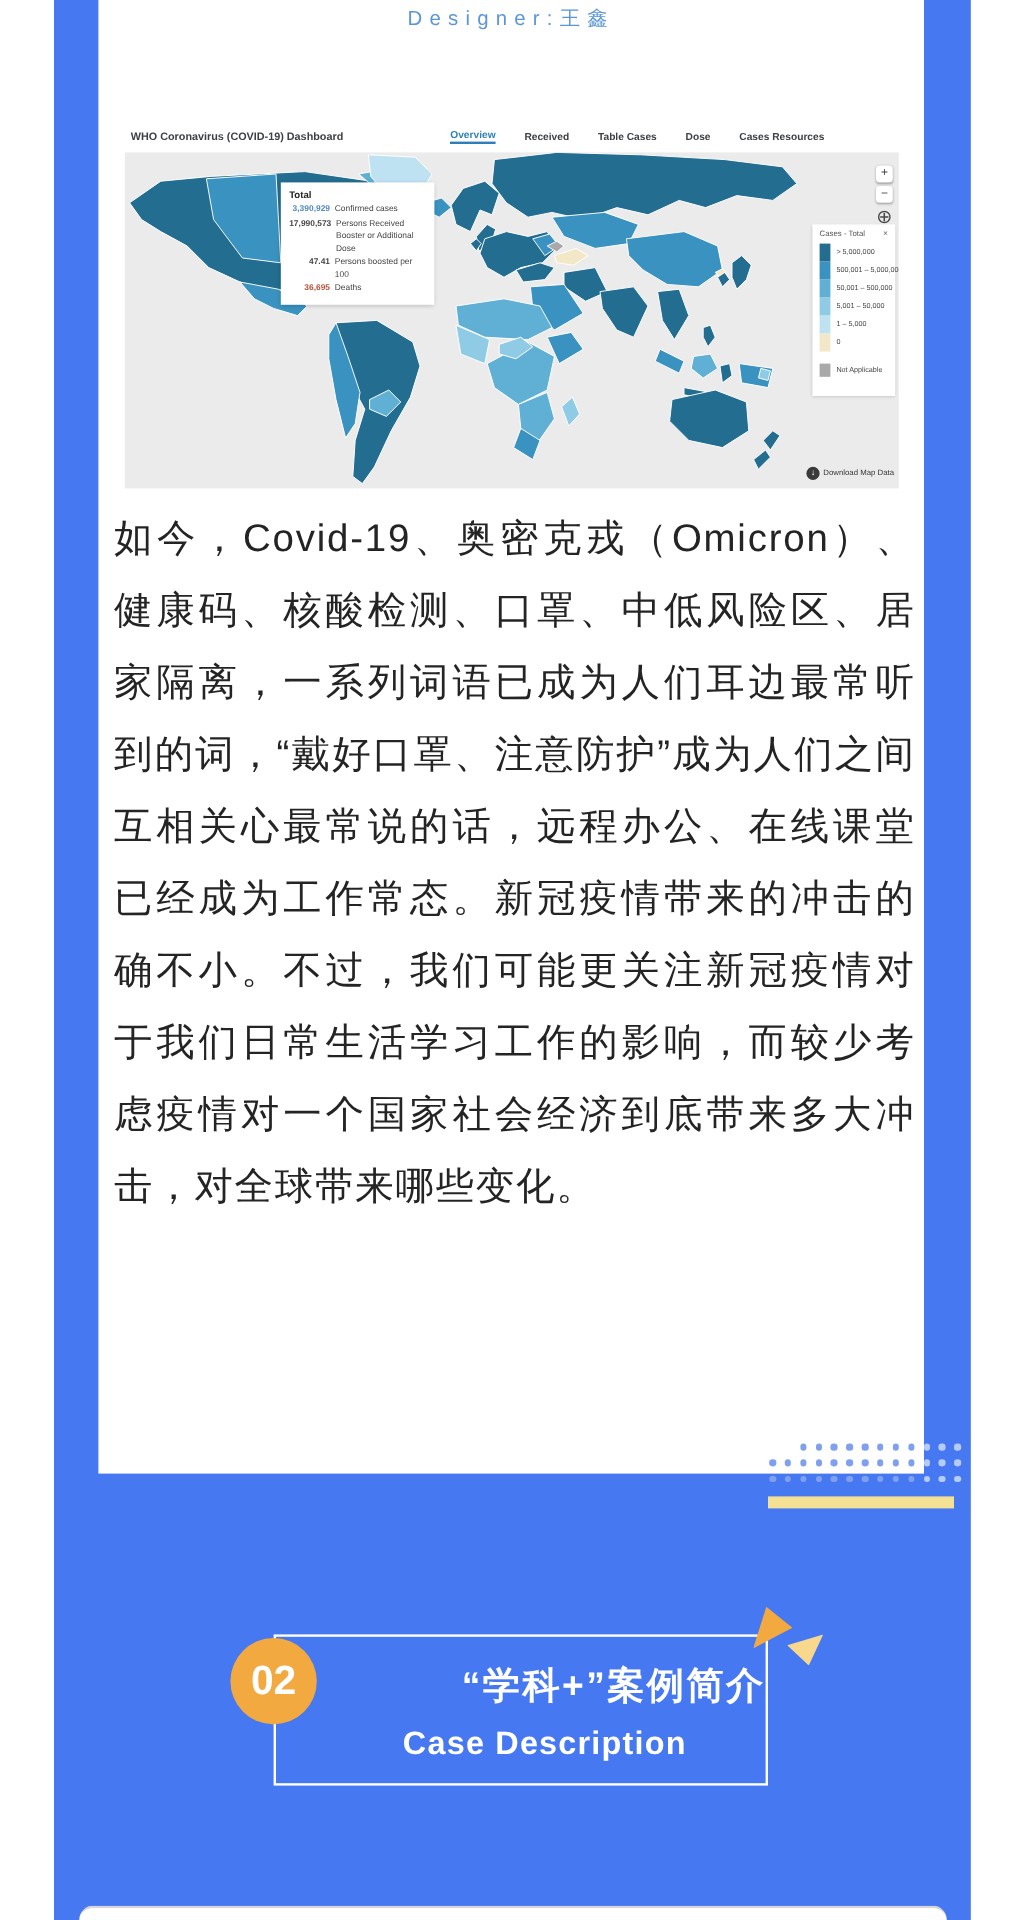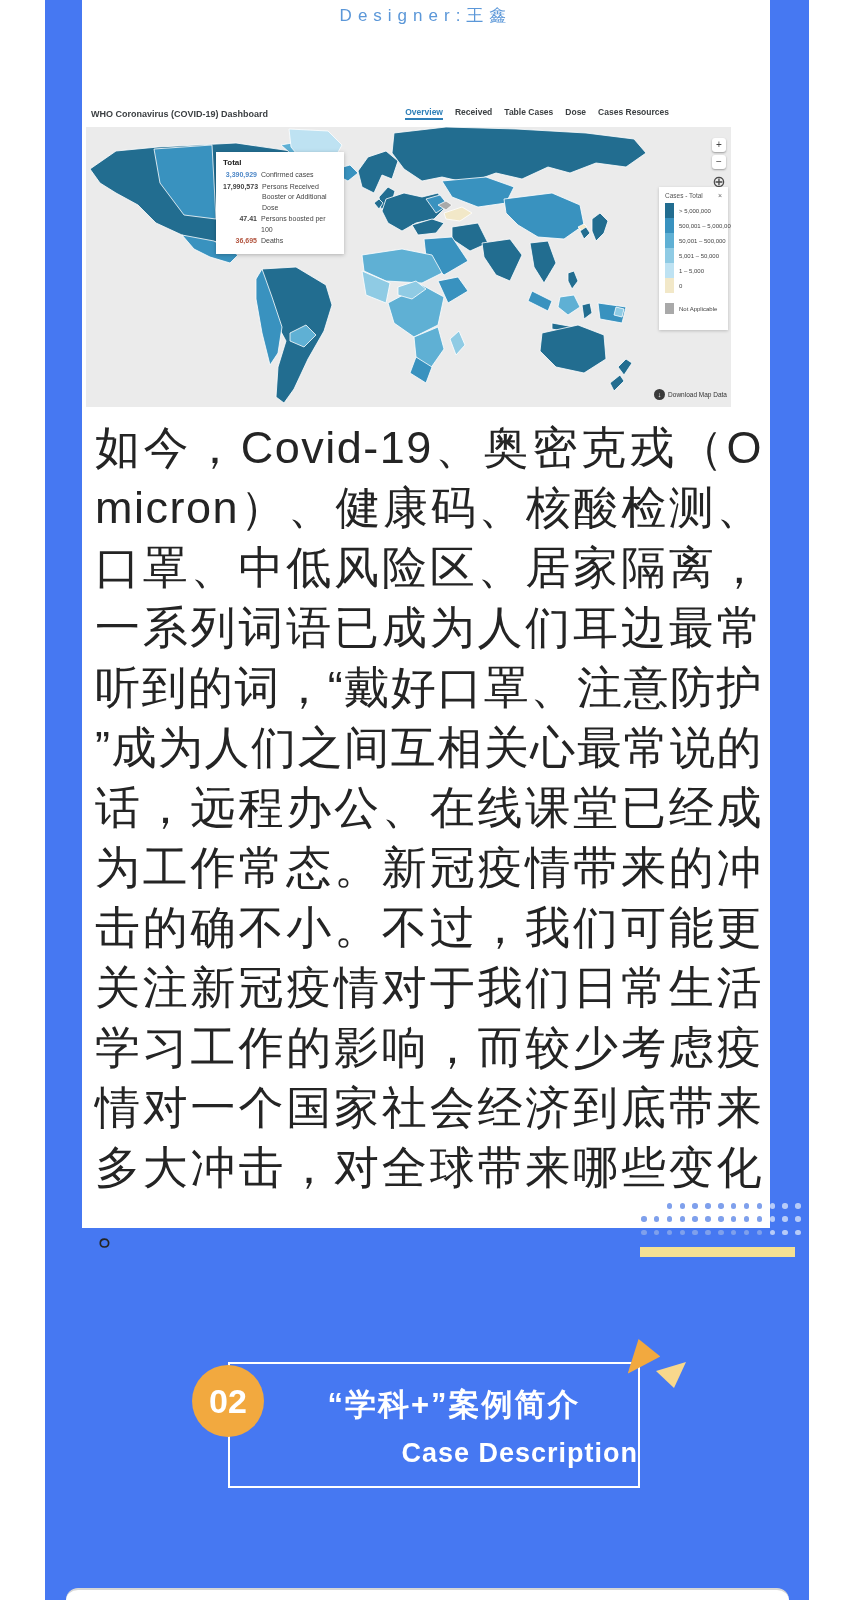--- a/index.html
+++ b/index.html
@@ -3,24 +3,24 @@
 <meta charset="utf-8">
 <style>
   html,body{margin:0;padding:0;}
   body{width:854px;height:1600px;background:#ffffff;font-family:"Liberation Sans",sans-serif;}
   .stage{position:relative;width:854px;height:1600px;overflow:hidden;background:#fff;}
   .blue-frame{position:absolute;left:45px;top:0;width:764px;height:1600px;background:#4678f2;}
   .card1{position:absolute;left:82px;top:0;width:688px;height:1228px;background:#ffffff;}
   .designer{position:absolute;top:4px;left:0;width:100%;text-align:center;font-size:17px;letter-spacing:6px;color:#5b97d8;}
 
   
-  .dashboard{position:absolute;left:4px;top:100px;width:645px;}
+  .dashboard{position:absolute;left:22px;top:100px;width:645px;}
   .dash-header{display:flex;align-items:center;height:27px;background:#fff;}
   .dash-title{font-size:9px;font-weight:bold;color:#3c4043;padding-left:5px;white-space:nowrap;}
-  .dash-nav{margin-left:auto;display:flex;gap:12px;padding-right:62px;font-size:8.5px;font-weight:bold;color:#3c4043;}
+  .dash-nav{margin-left:auto;display:flex;gap:24px;padding-right:62px;font-size:8.5px;font-weight:bold;color:#3c4043;align-items:center;}
   .nav-item{white-space:nowrap;cursor:pointer;}
   .nav-item.active{color:#2e7fb8;border-bottom:2px solid #2e7fb8;padding-bottom:1px;}
   .map{position:relative;width:645px;height:280px;background:#ebebeb;overflow:hidden;}
   .map-svg{position:absolute;left:0;top:0;width:645px;height:280px;}
   .tooltip{position:absolute;left:130px;top:25px;width:128px;min-height:98px;background:#fff;box-shadow:0 1px 4px rgba(0,0,0,.25);padding:6px 7px;box-sizing:border-box;}
   .tt-country{font-size:8px;font-weight:bold;color:#222;margin-bottom:3px;}
   .tt-row{display:flex;gap:4px;font-size:7px;line-height:1.5;color:#444;margin-bottom:1px;}
   .tt-val{min-width:34px;text-align:right;flex:none;font-weight:bold;}
   .tt-label{flex:1;}
   .map-controls{position:absolute;left:626px;top:11px;display:flex;flex-direction:column;gap:3px;align-items:center;}
@@ -31,32 +31,32 @@
   .legend-close{cursor:pointer;font-size:7px;color:#666;}
   .lg-row{display:flex;align-items:center;height:15px;}
   .lg-swatch{width:9px;height:15px;flex:none;margin-right:5px;}
   .lg-na{margin-top:8px;}
   .lg-na .lg-swatch{height:11px;}
   .lg-label{font-size:6px;color:#444;white-space:nowrap;}
   .download{position:absolute;right:4px;bottom:7px;display:flex;align-items:center;gap:3px;font-size:6.5px;color:#333;cursor:pointer;}
   .dl-icon{width:11px;height:11px;border-radius:50%;background:#3a3a3a;color:#fff;font-size:7px;line-height:11px;text-align:center;}
 
   
-  .article-text{position:absolute;left:13px;top:418px;width:668px;margin:0;font-size:45px;line-height:60px;letter-spacing:1.5px;color:#242424;text-align:justify;line-break:anywhere;word-break:break-all;}
+  .article-text{position:absolute;left:13px;top:418px;width:668px;margin:0;font-size:32px;line-height:60px;letter-spacing:1.5px;color:#242424;text-align:justify;line-break:anywhere;word-break:break-all;}
 
   
   .dots{position:absolute;left:641px;top:1203px;width:160px;height:40px;}
   .dot{position:absolute;width:5.5px;height:5.5px;border-radius:50%;background:#7fa0ec;}
   .dot.lite{background:#b7cbf8;}
   .yellow-bar{position:absolute;left:640px;top:1247px;width:155px;height:10px;background:#f5e193;}
 
   
   .section-box{position:absolute;left:228px;top:1362px;width:412px;height:126px;border:2px solid #fff;box-sizing:border-box;}
-  .sec-title{position:absolute;left:40px;right:0;top:20px;text-align:center;font-size:31px;font-weight:bold;color:#fff;letter-spacing:2px;}
-  .sec-sub{position:absolute;left:40px;right:0;top:74px;text-align:right;font-size:27px;font-weight:bold;color:#fff;letter-spacing:1px;}
+  .sec-title{position:absolute;left:40px;right:0;top:20px;text-align:right;font-size:31px;font-weight:bold;color:#fff;letter-spacing:2px;}
+  .sec-sub{position:absolute;left:40px;right:0;top:74px;text-align:center;font-size:27px;font-weight:bold;color:#fff;letter-spacing:1px;}
   .num-badge{position:absolute;left:192px;top:1365px;width:72px;height:72px;border-radius:50%;background:#f2a93f;color:#fff;font-size:34px;font-weight:bold;display:flex;align-items:center;justify-content:center;}
   .tri{position:absolute;}
   .tri1{left:630px;top:1340px;width:30px;height:36px;background:#f2a93f;clip-path:polygon(20% 0,100% 40%,0 100%);transform:rotate(8deg);}
   .tri2{left:656px;top:1362px;width:30px;height:26px;background:#f8d88c;clip-path:polygon(0 35%,100% 0,60% 100%);}
 
   .card2{position:absolute;left:66px;top:1588px;width:723px;height:12px;background:#fff;border-radius:12px 12px 0 0;border-top:2px solid #d6d6d6;box-sizing:border-box;}
 </style>
 </head>
 <body>
 

